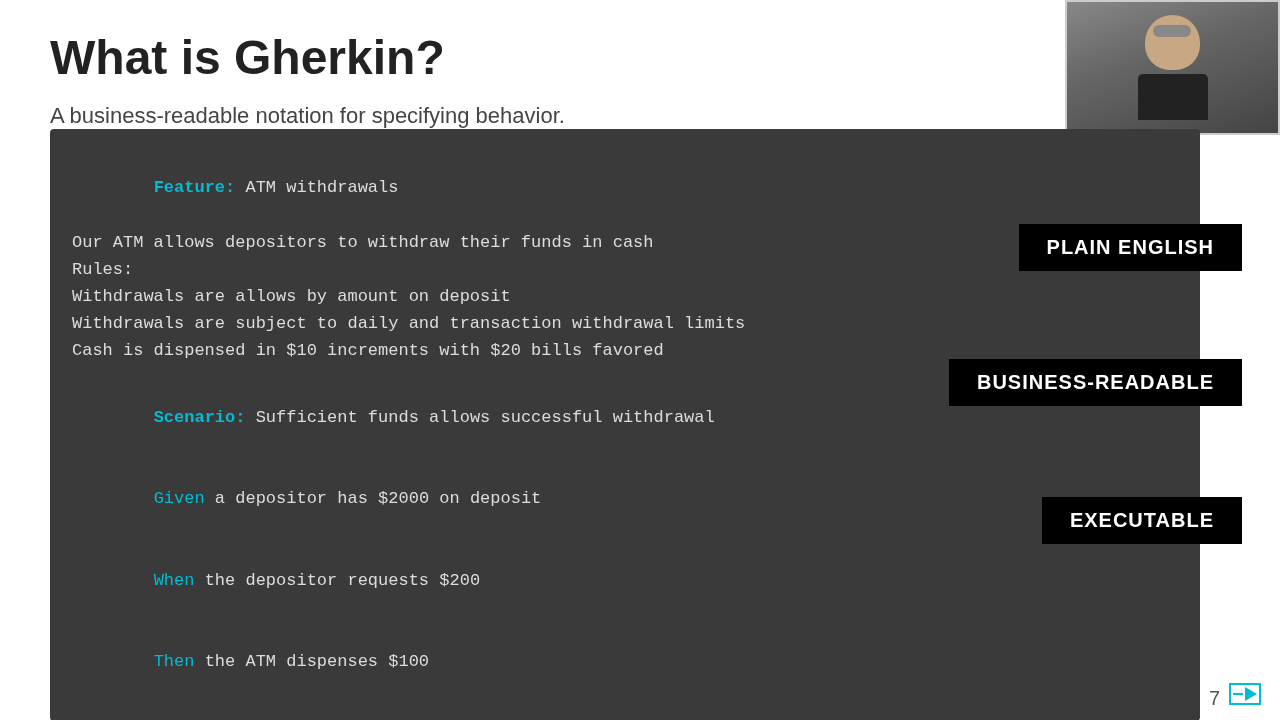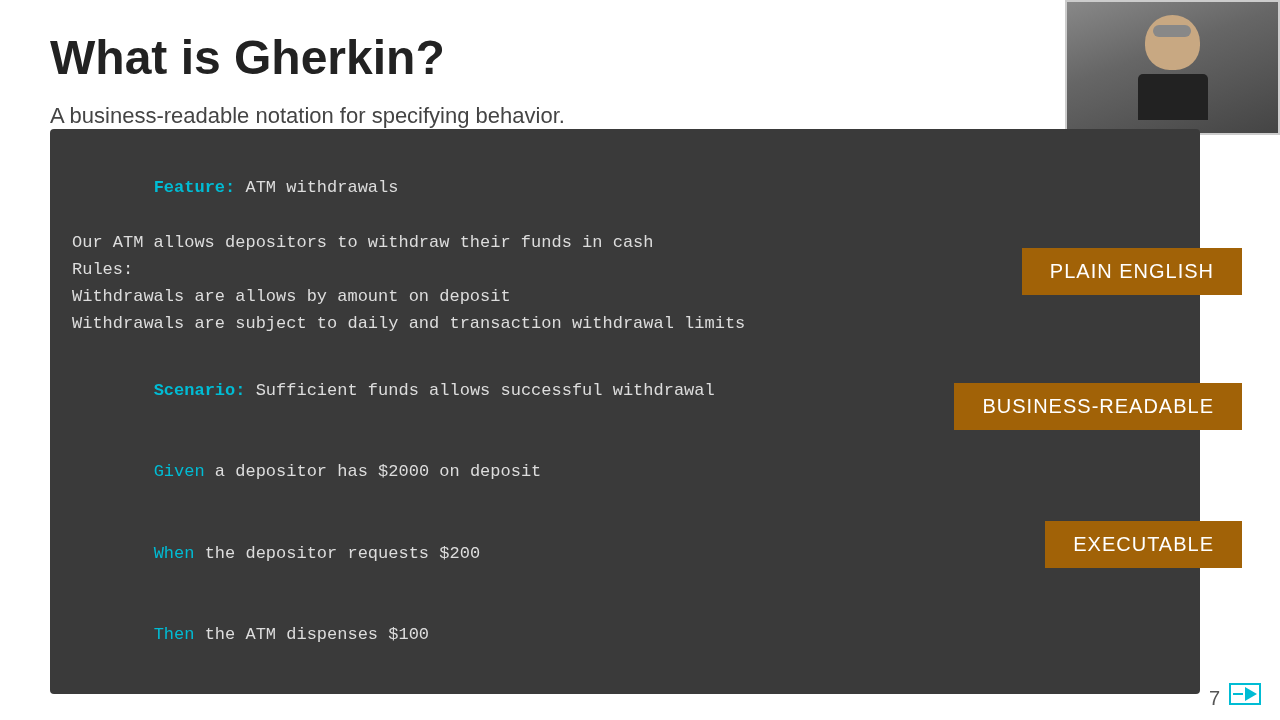--- a/index.html
+++ b/index.html
@@ -72,28 +72,27 @@
 
     .code-section-gap {
       display: block;
       height: 12px;
     }
 
     
     .badge {
       position: absolute;
       right: -12px;
-      background: #a16207;
+      background: #000000;
       color: #ffffff;
-      font-weight: normal;
+      font-weight: bold;
       font-size: 20px;
       padding: 12px 28px;
       letter-spacing: 1px;
       z-index: 10;
-      margin-top: 24px;
     }
 
     .badge-plain-english {
       top: 95px;
     }
 
     .badge-business-readable {
       top: 230px;
     }
 
@@ -207,20 +206,21 @@
   <div class="code-container">
     <div class="code-block">
 
       <span class="code-line">
         <span class="keyword-feature">Feature:</span><span> ATM withdrawals</span>
       </span>
       <span class="code-line">Our ATM allows depositors to withdraw their funds in cash</span>
       <span class="code-line">Rules:</span>
       <span class="code-line">Withdrawals are allows by amount on deposit</span>
       <span class="code-line">Withdrawals are subject to daily and transaction withdrawal limits</span>
+      <span class="code-line">Cash is dispensed in $10 increments with $20 bills favored</span>
 
       <span class="code-section-gap"></span>
 
       <span class="code-line">
         <span class="keyword-scenario">Scenario:</span><span> Sufficient funds allows successful withdrawal</span>
       </span>
       <span class="code-line">
         <span class="keyword-given">Given</span><span> a depositor has $2000 on deposit</span>
       </span>
       <span class="code-line">

